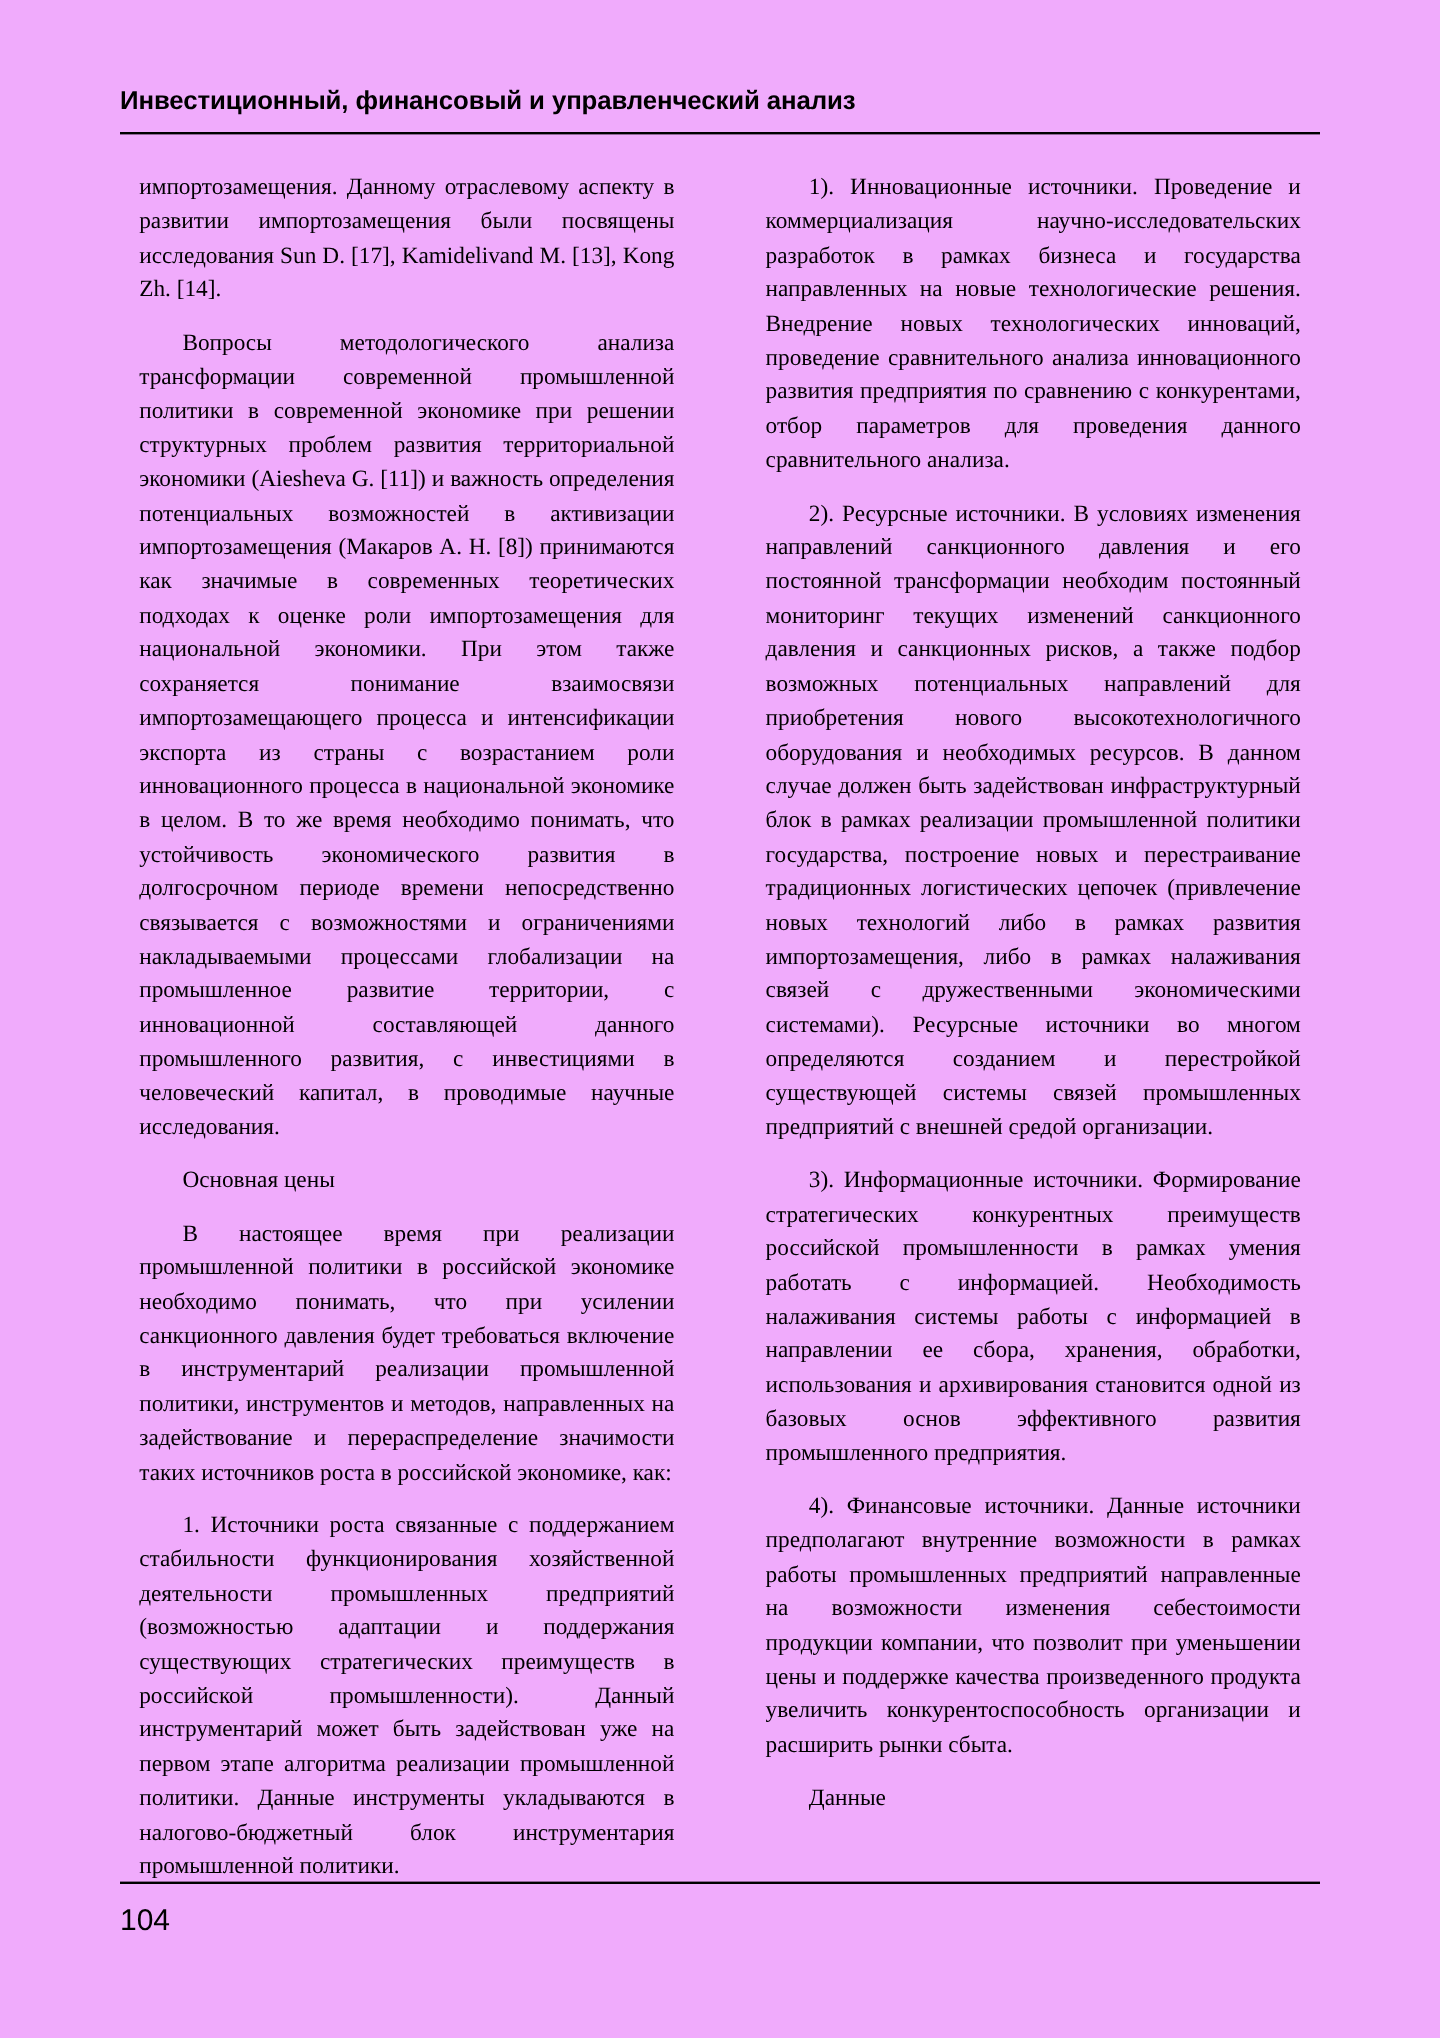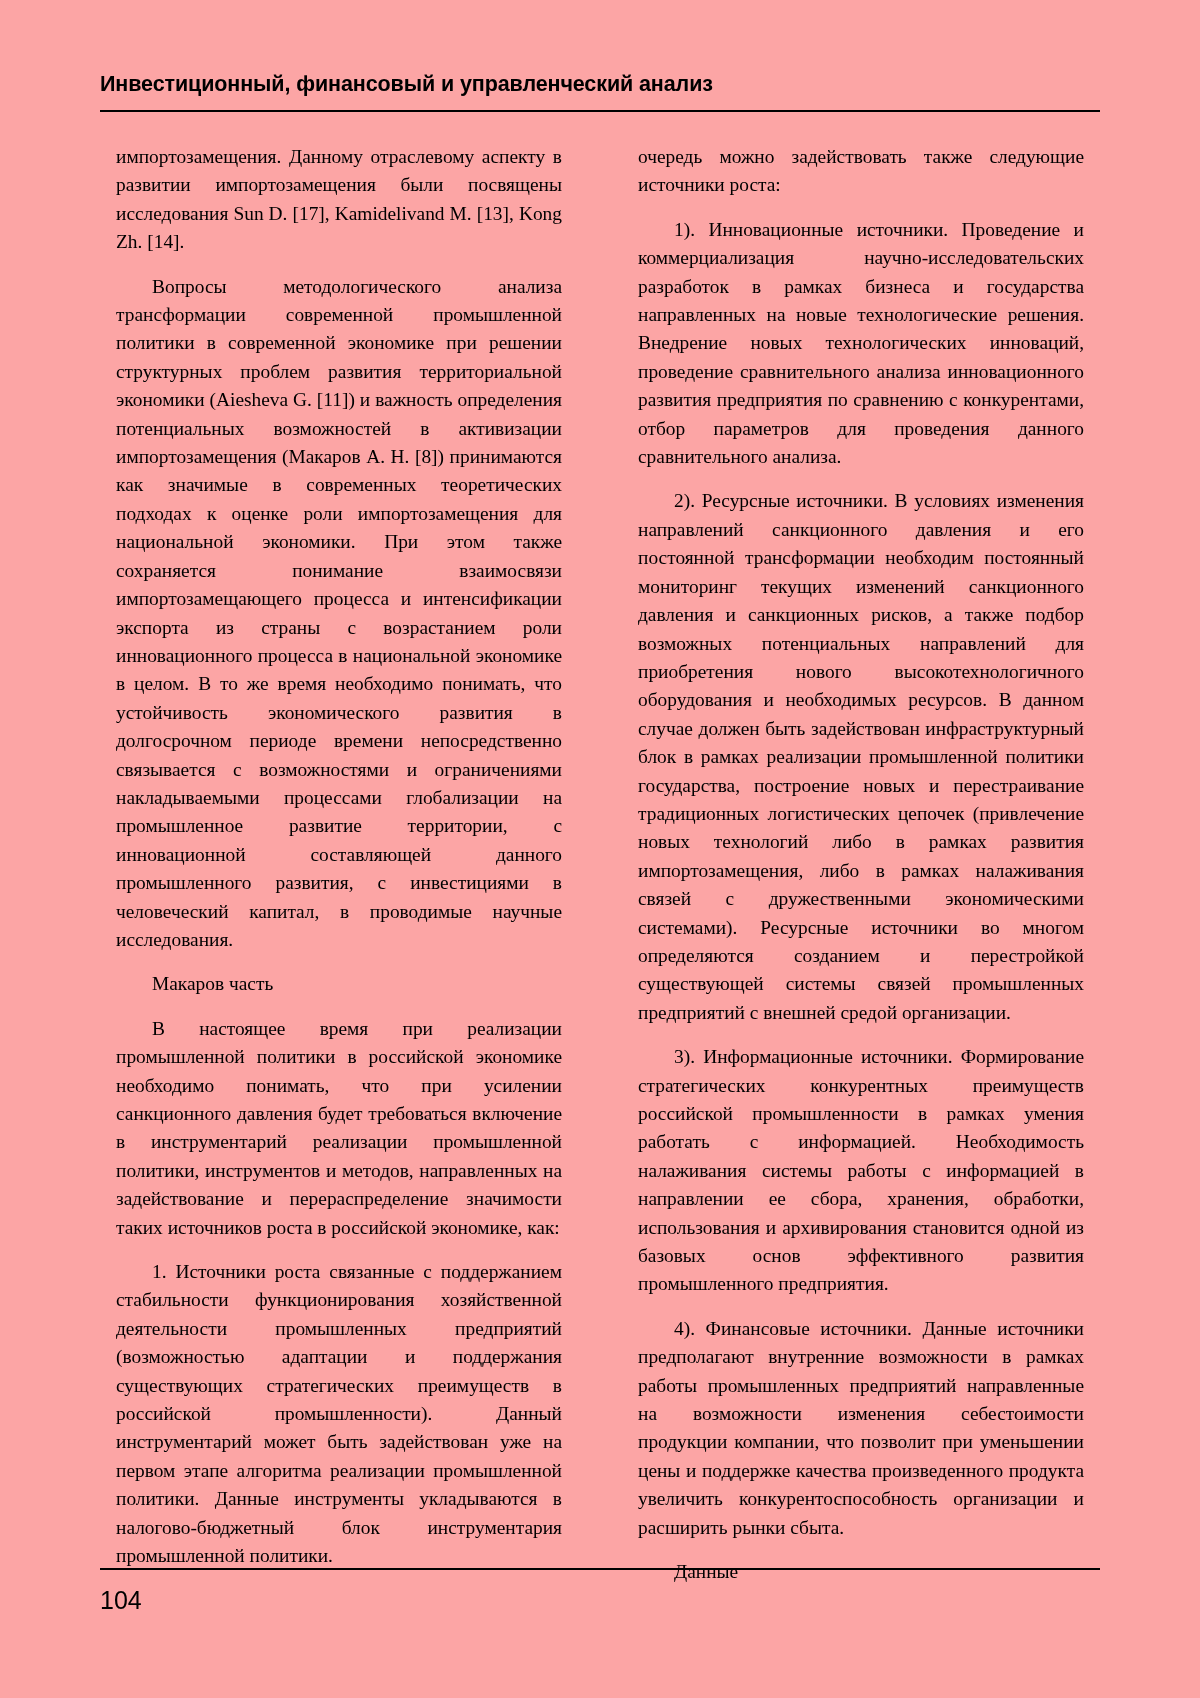--- a/index.html
+++ b/index.html
@@ -3,21 +3,21 @@
 <meta charset="utf-8">
 <style>
   html, body {
     margin: 0;
     padding: 0;
     background: #ffffff;
   }
   .page {
     width: 1200px;
     height: 1698px;
-    background: #fca5a5;
+    background: #f0abfc;
     position: relative;
     box-sizing: border-box;
     padding: 0;
     font-family: "Liberation Serif", serif;
     color: #000000;
     overflow: hidden;
   }
   .header {
     position: absolute;
     top: 72px;
@@ -95,27 +95,26 @@
 <div class="page">
 
   <div class="header">Инвестиционный, финансовый и управленческий анализ</div>
   <div class="rule-top"></div>
 
   <div class="columns">
 
     <div class="col">
       <p>импортозамещения. Данному отраслевому аспекту в развитии импортозамещения были посвящены исследования Sun D. [17], Kamidelivand M. [13], Kong Zh. [14].</p>
       <p class="ind">Вопросы методологического анализа трансформации современной промышленной политики в современной экономике при решении структурных проблем развития территориальной экономики (Aiesheva G. [11]) и важность определения потенциальных возможностей в активизации импортозамещения (Макаров А. Н. [8]) принимаются как значимые в современных теоретических подходах к оценке роли импортозамещения для национальной экономики. При этом также сохраняется понимание взаимосвязи импортозамещающего процесса и интенсификации экспорта из страны с возрастанием роли инновационного процесса в национальной экономике в целом. В то же время необходимо понимать, что устойчивость экономического развития в долгосрочном периоде времени непосредственно связывается с возможностями и ограничениями накладываемыми процессами глобализации на промышленное развитие территории, с инновационной составляющей данного промышленного развития, с инвестициями в человеческий капитал, в проводимые научные исследования.</p>
-      <p class="ind">Макаров часть</p>
+      <p class="ind">Основная цены</p>
       <p class="ind">В настоящее время при реализации промышленной политики в российской экономике необходимо понимать, что при усилении санкционного давления будет требоваться включение в инструментарий реализации промышленной политики, инструментов и методов, направленных на задействование и перераспределение значимости таких источников роста в российской экономике, как:</p>
       <p class="ind">1.  Источники роста связанные с поддержанием стабильности функционирования хозяйственной деятельности промышленных предприятий (возможностью адаптации и поддержания существующих стратегических преимуществ в российской промышленности). Данный инструментарий может быть задействован уже на первом этапе алгоритма реализации промышленной политики. Данные инструменты укладываются в налогово-бюджетный блок инструментария промышленной политики.</p>
     </div>
 
     <div class="col">
-      <p>очередь можно задействовать также следующие источники роста:</p>
       <p class="ind">1). Инновационные источники. Проведение и коммерциализация научно-исследовательских разработок в рамках бизнеса и государства направленных на новые технологические решения. Внедрение новых технологических инноваций, проведение сравнительного анализа инновационного развития предприятия по сравнению с конкурентами, отбор параметров для проведения данного сравнительного анализа.</p>
       <p class="ind">2). Ресурсные источники. В условиях изменения направлений санкционного давления и его постоянной трансформации необходим постоянный мониторинг текущих изменений санкционного давления и санкционных рисков, а также подбор возможных потенциальных направлений для приобретения нового высокотехнологичного оборудования и необходимых ресурсов. В данном случае должен быть задействован инфраструктурный блок в рамках реализации промышленной политики государства, построение новых и перестраивание традиционных логистических цепочек (привлечение новых технологий либо в рамках развития импортозамещения, либо в рамках налаживания связей с дружественными экономическими системами). Ресурсные источники во многом определяются созданием и перестройкой существующей системы связей промышленных предприятий с внешней средой организации.</p>
       <p class="ind">3). Информационные источники. Формирование стратегических конкурентных преимуществ российской промышленности в рамках умения работать с информацией. Необходимость налаживания системы работы с информацией в направлении ее сбора, хранения, обработки, использования и архивирования становится одной из базовых основ эффективного развития промышленного предприятия.</p>
       <p class="ind">4). Финансовые источники. Данные источники предполагают внутренние возможности в рамках работы промышленных предприятий направленные на возможности изменения себестоимости продукции компании, что позволит при уменьшении цены и поддержке качества произведенного продукта увеличить конкурентоспособность организации и расширить рынки сбыта.</p>
       <p class="ind">Данные</p>
     </div>
 
   </div>
 
   <div class="rule-bottom"></div>

